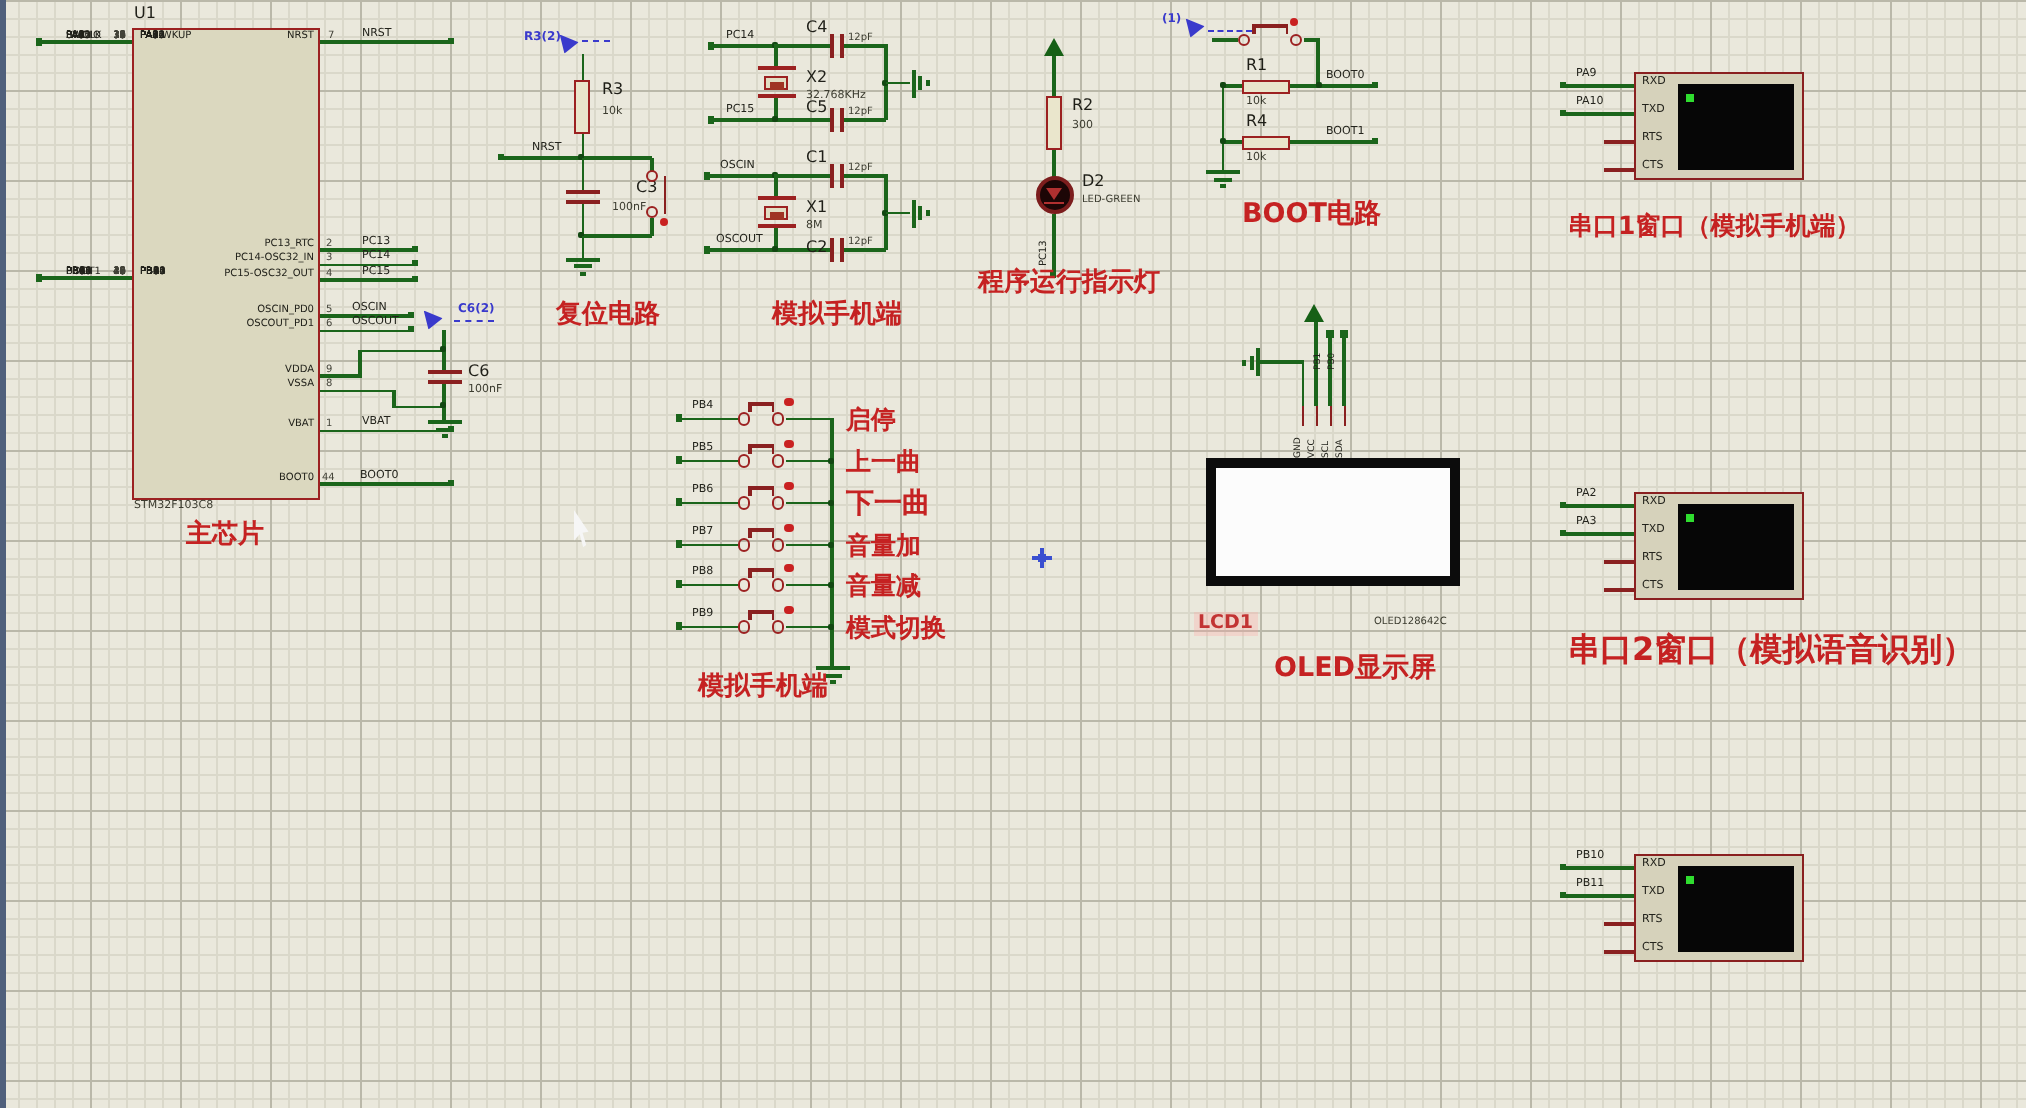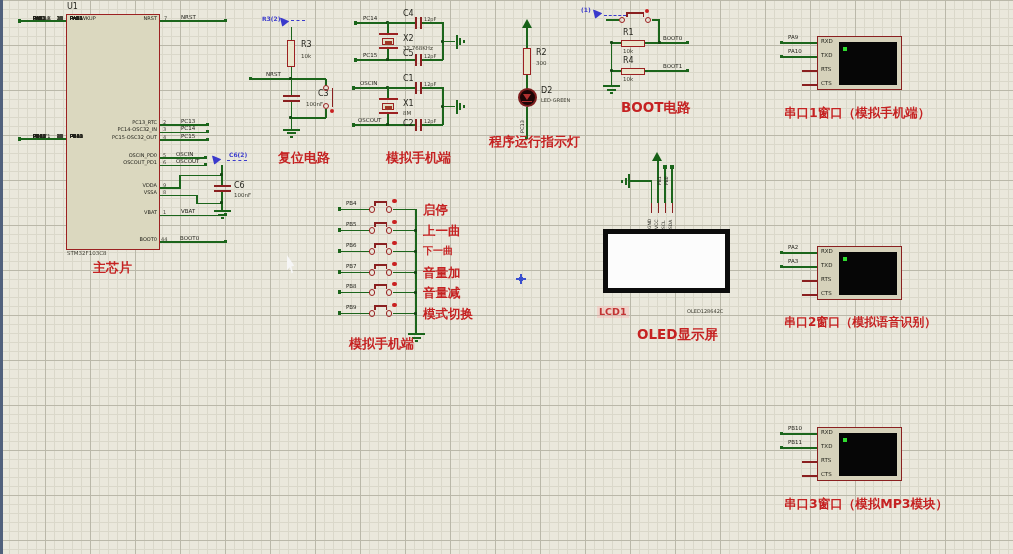--- a/index.html
+++ b/index.html
@@ -573,21 +573,21 @@
       </div>
       <div class="krow">
         <b class="term kterm"></b>
         <span class="knet">PB6</span>
         <i class="wh kw1"></i>
         <b class="kc kcl"></b>
         <b class="kc kcr"></b>
         <i class="kbar kb"></i>
         <b class="kdot kd"></b>
         <i class="wh kw2"></i>
-        <span class="cap kcap" style="font-size:10px">下一曲</span>
+        <span class="cap kcap" style="font-size:14px">下一曲</span>
       </div>
       <div class="krow">
         <b class="term kterm"></b>
         <span class="knet">PB7</span>
         <i class="wh kw1"></i>
         <b class="kc kcl"></b>
         <b class="kc kcr"></b>
         <i class="kbar kb"></i>
         <b class="kdot kd"></b>
         <i class="wh kw2"></i>
@@ -686,39 +686,38 @@
         <span class="spin sp3">RTS</span>
         <span class="spin sp4">CTS</span>
         <i class="ph sstub ss3"></i>
         <i class="ph sstub ss4"></i>
         <i class="wh swire sw1"></i>
         <i class="wh swire sw2"></i>
         <b class="term sterm st1"></b>
         <b class="term sterm st2"></b>
         <span class="snet sn1">PA2</span>
         <span class="snet sn2">PA3</span>
-        <span class="cap stitle" style="font-size:12px">串口2窗口（模拟语音识别）</span>
+        <span class="cap stitle" style="font-size:16px">串口2窗口（模拟语音识别）</span>
       </div>
       <div class="sermod">
         <div class="sbox"></div>
         <div class="sscr"></div>
         <b class="sdot"></b>
         <span class="spin sp1">RXD</span>
         <span class="spin sp2">TXD</span>
         <span class="spin sp3">RTS</span>
         <span class="spin sp4">CTS</span>
         <i class="ph sstub ss3"></i>
         <i class="ph sstub ss4"></i>
         <i class="wh swire sw1"></i>
         <i class="wh swire sw2"></i>
         <b class="term sterm st1"></b>
         <b class="term sterm st2"></b>
         <span class="snet sn1">PB10</span>
         <span class="snet sn2">PB11</span>
-        <span class="cap stitle" style="font-size:12.5px">串口3窗口（模拟MP3模块）</span>
       </div>
     </div>
 
   <div class="origin" style="left:516px;top:274px">
     <i style="left:0;top:4.2px;width:10px;height:1.6px"></i>
     <i style="left:4.2px;top:0;width:1.6px;height:10px"></i>
     <i style="left:3px;top:3px;width:4px;height:4px"></i>
   </div>
   <div class="cursor" style="left:287px;top:255px"></div>
 </div>

